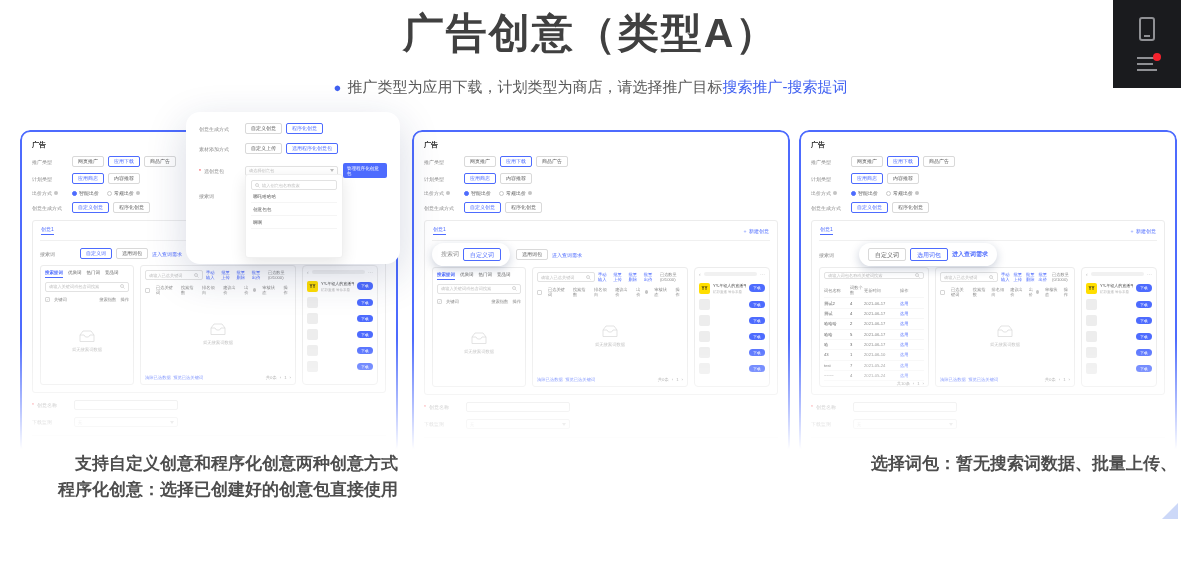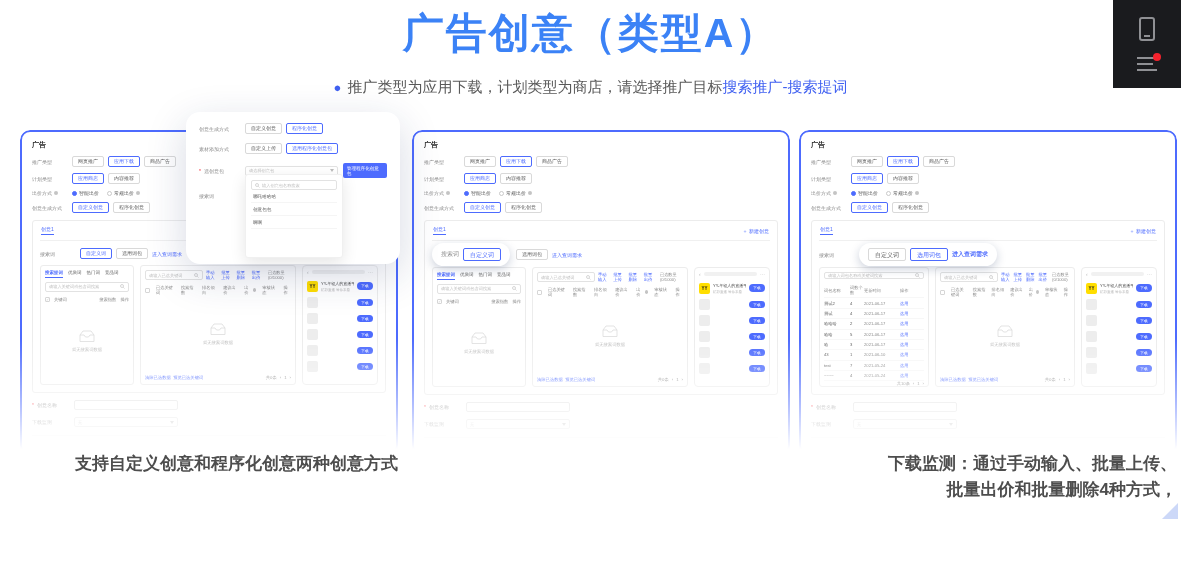--- a/index.html
+++ b/index.html
@@ -2,21 +2,21 @@
 <html><head>
 <meta charset="utf-8">
 <style>
   * { margin:0; padding:0; box-sizing:border-box; }
   html,body { width:1181px; height:573px; background:#fff; overflow:hidden;
     font-family:"Liberation Sans","DejaVu Sans",sans-serif; }
   body { position:relative; }
 
   
   .page-title { position:absolute; top:6px; left:0; width:1181px; text-align:center;
-    font-size:41px; font-weight:bold; color:#3b82f6; letter-spacing:2px; }
+    font-size:41px; font-weight:bold; color:#404040; letter-spacing:2px; }
   .subtitle { position:absolute; top:78px; left:0; width:1181px; text-align:center;
     font-size:15px; color:#595959; }
   .subtitle .bullet { color:#4161F1; font-size:13px; margin-right:6px; }
   .subtitle .hl { color:#4161F1; }
 
   
   .widget { position:absolute; left:1113px; top:0; width:68px; height:88px; background:#1a1b1e;
     display:flex; flex-direction:column; align-items:center; justify-content:center; gap:16px; z-index:40; }
   .phone-ic { width:16px; height:24px; border:2px solid #8f9094; border-radius:3px; position:relative; }
   .phone-ic::after { content:""; position:absolute; left:3px; bottom:2px; width:6px; height:2px; background:#8f9094; }
@@ -817,21 +817,21 @@
       <span class="ph">输入创意包名称搜索</span>
     </div>
     <div class="ditem">哪吒哈哈哈</div>
     <div class="ditem">创意包包</div>
     <div class="ditem">啊啊</div>
   </div>
 </div>
 
 <div class="caption" id="cap1">
   <div>支持自定义创意和程序化创意两种创意方式</div>
+  <div>程序化创意：选择已创建好的创意包直接使用</div>
 </div>
 <div class="caption" id="cap2">
 </div>
 <div class="caption" id="cap3">
-  <div>下载监测：通过手动输入、批量上传、</div>
-  <div>批量出价和批量删除4种方式，</div>
+  <div>选择词包：暂无搜索词数据、批量上传、</div>
 </div>
 
 <div class="corner-tri"></div>
 
 </body></html>

